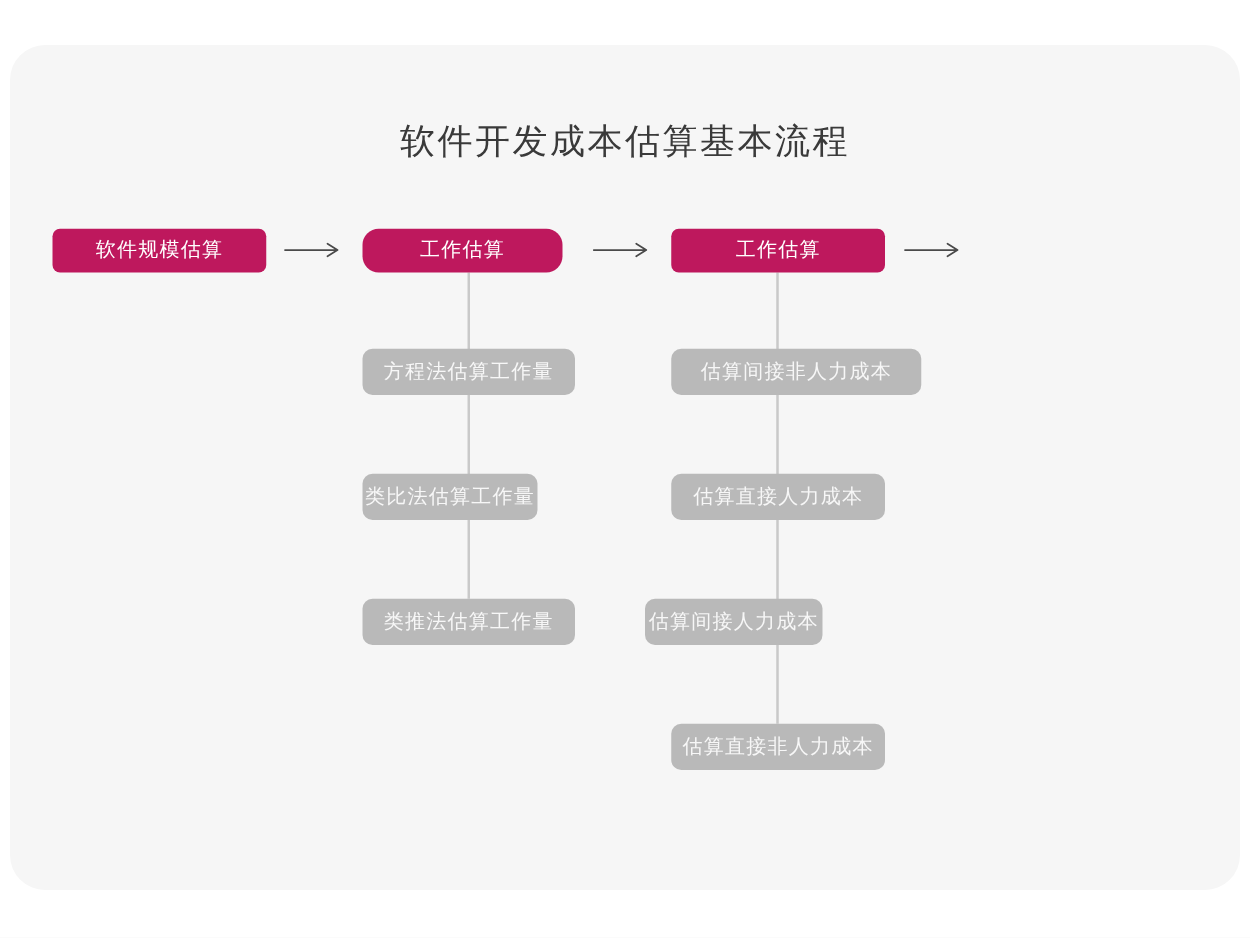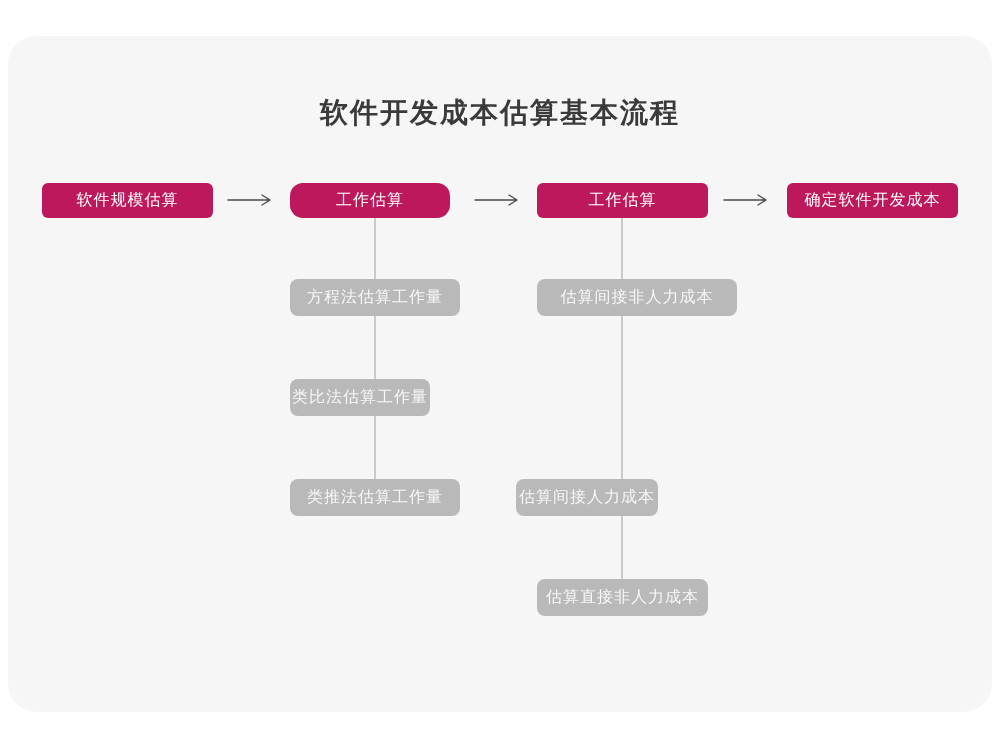--- a/index.html
+++ b/index.html
@@ -16,21 +16,21 @@
     width: 984px; height: 676px;
     background: #f6f6f6;
     border-radius: 28px;
   }
   .title {
     position: absolute;
     top: 58px; left: 0;
     width: 100%;
     text-align: center;
     font-size: 28px;
-    font-weight: 700;
+    font-weight: 400;
     color: #3a3a3a;
     letter-spacing: 2px;
   }
   .stage {
     position: absolute;
     height: 35px;
     background: #be185d;
     border-radius: 6px;
     color: #ffffff;
     font-size: 16px;
@@ -94,23 +94,23 @@
   </div>
 
   <div class="stage" style="left: 529px; top: 147px; width: 171px;">工作估算</div>
 
   <div class="arrow" style="left: 715px; top: 157px;">
     <svg width="48" height="14" viewBox="0 0 48 14">
       <path d="M1 7 H42 M35 2 L43 7 L35 12" stroke="#4a4a4a" stroke-width="1.4" fill="none" stroke-linecap="round" stroke-linejoin="round"></path>
     </svg>
   </div>
 
-  <div class="stage" style="left: 779px; top: 147px; width: 171px;">确定软件开发成本</div>
 
   <div class="sub" style="left: 282px; top: 243px; width: 170px;">方程法估算工作量</div>
   <div class="sub" style="left: 282px; top: 343px; width: 140px;">类比法估算工作量</div>
   <div class="sub" style="left: 282px; top: 443px; width: 170px;">类推法估算工作量</div>
 
   <div class="sub" style="left: 529px; top: 243px; width: 200px; font-family: Liberation Mono, monospace;">估算间接非人力成本</div>
+  <div class="sub" style="left: 529px; top: 343px; width: 171px;">估算直接人力成本</div>
   <div class="sub" style="left: 508px; top: 443px; width: 142px;">估算间接人力成本</div>
   <div class="sub" style="left: 529px; top: 543px; width: 171px;">估算直接非人力成本</div>
 
 </div>
 
 </body></html>

